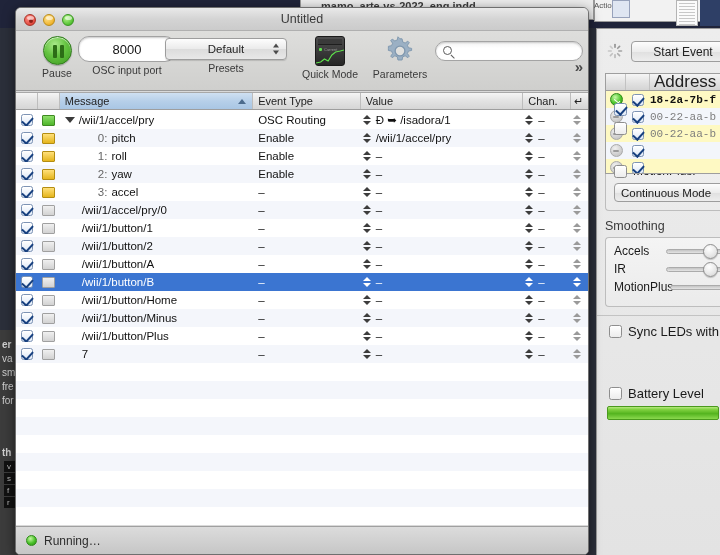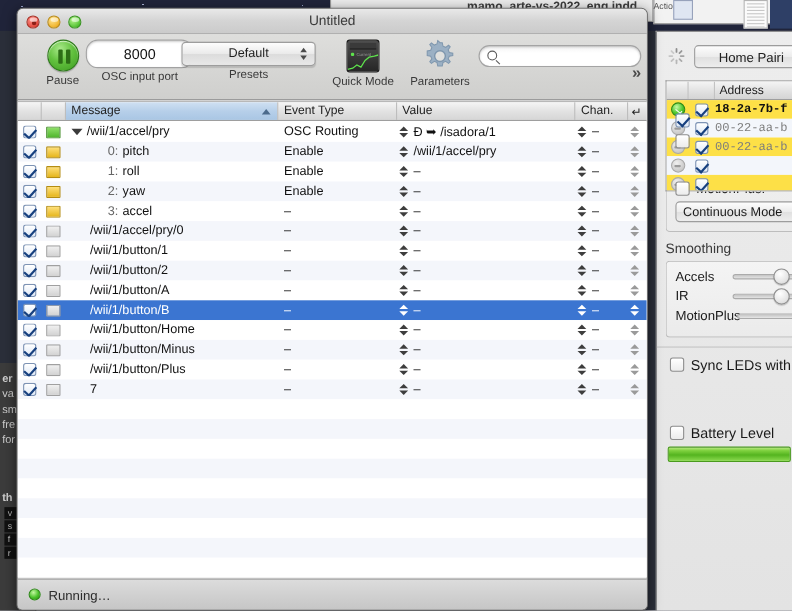--- a/index.html
+++ b/index.html
@@ -51,22 +51,22 @@
       radial-gradient(1px 1px at 330px 16px, #8b96bd 50%, transparent 51%),
       radial-gradient(1px 1px at 400px 8px, #a6b0d2 50%, transparent 51%),
       radial-gradient(1px 1px at 470px 13px, #828db5 50%, transparent 51%),
       radial-gradient(1px 1px at 520px 5px, #9ea8cb 50%, transparent 51%);
   }
   .bg-other-window {
     position: absolute; top: 0; background: #f2f2f2;
     border: 1px solid #9a9a9a; border-top: none;
   }
   .bg-title-text {
-    position: absolute; top: 0px; left: 352px; width: 300px;
-    color: #3d3d3d; font-size: 11px; font-weight: bold; text-align: center;
+    position: absolute; top: 0px; left: 321px; width: 300px;
+    color: #3d3d3d; font-size: 11px; font-weight: bold; 
     white-space: nowrap; overflow: hidden; text-decoration: underline;
   }
   .bg-small-text {
     position: absolute; color: #555; font-size: 8px; white-space: nowrap;
   }
   .bg-doc-thumb {
     position:absolute; background:#fbfbfb; border:1px solid #b4b4b4;
     overflow:hidden;
   }
   .bg-doc-thumb i {
@@ -325,27 +325,27 @@
     display:flex; align-items:center; justify-content:center;
     font-size: 12px; color: #222; white-space:nowrap; overflow:hidden;
   }
   .addr-table {
     position: absolute; left: 8px; top: 44px; width: 116px; height: 101px;
     background: #fff; border: 1px solid #9e9e9e; border-right:none; overflow:hidden;
   }
   .addr-head {
     display:flex; height: 17px;
     background: linear-gradient(to bottom, #f5f5f5, #e0e0e0 60%, #d4d4d4);
-    border-bottom: 1px solid #9e9e9e; font-size: 11px; color:#222;text-align:right;
+    border-bottom: 1px solid #9e9e9e; font-size: 17px; color:#222;text-align:right;
   }
   .addr-head .ah { border-right:1px solid #c2c2c2; display:flex; align-items:center; padding-left:4px; }
   .ah1 { width: 20px; } .ah2 { width: 24px; } .ah3 { flex:1; }
   .addr-row { display:flex; height: 17px; align-items:center; font-size: 11px;
               font-family: "Liberation Mono", monospace; }
-  .addr-row.odd { background:#fde047; }
+  .addr-row.odd { background:#fef9c3; }
   .addr-row.alt { background:#f3f6fb; }
   .ar-status { width: 20px; display:flex; justify-content:center; }
   .ar-chk { width: 24px; display:flex; justify-content:center; }
   .ar-addr { flex:1; white-space:nowrap; overflow:hidden; font-size:11px; }
   .ar-addr.active { color:#111; font-weight:bold; }
   .ar-addr.inactive { color:#7d7d7d; }
   .led-on {
     width: 13px; height: 13px; border-radius:50%;
     background: radial-gradient(circle at 38% 30%, #c8f9a6, #4cc62b 55%, #2e8e16);
     border:1px solid #2d8a18; position:relative;
@@ -472,21 +472,21 @@
           <line x1="12.6" y1="3.4" x2="10.7" y2="5.3" opacity=".85"></line>
           <line x1="14.5" y1="8" x2="11.8" y2="8" opacity=".75"></line>
           <line x1="12.6" y1="12.6" x2="10.7" y2="10.7" opacity=".65"></line>
           <line x1="8" y1="14.5" x2="8" y2="11.8" opacity=".55"></line>
           <line x1="3.4" y1="12.6" x2="5.3" y2="10.7" opacity=".45"></line>
           <line x1="1.5" y1="8" x2="4.2" y2="8" opacity=".4"></line>
           <line x1="3.4" y1="3.4" x2="5.3" y2="5.3" opacity=".35"></line>
         </g>
       </svg>
       <div class="start-pair-btn">
-        <span>Home Pairi</span>
+        <span>Start Event</span>
       </div>
     </div>
 
     <div class="addr-table">
       <div class="addr-head">
         <div class="ah ah1"></div>
         <div class="ah ah2"></div>
         <div class="ah ah3">Address</div>
       </div>
       <div id="addr-rows">

